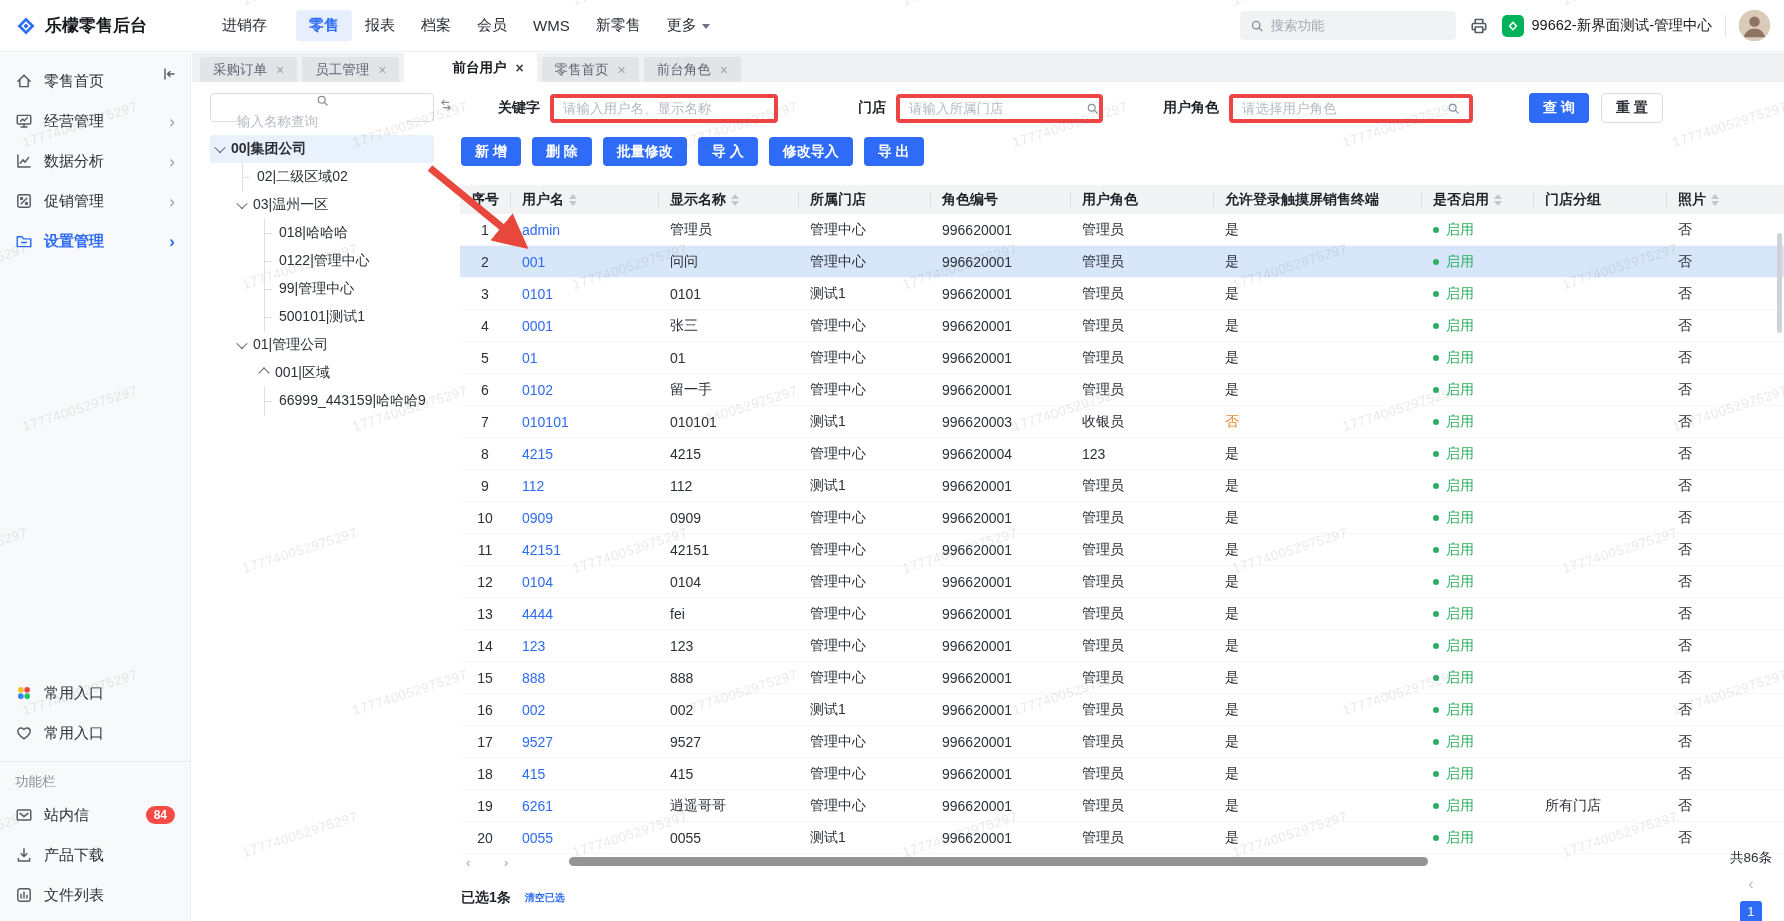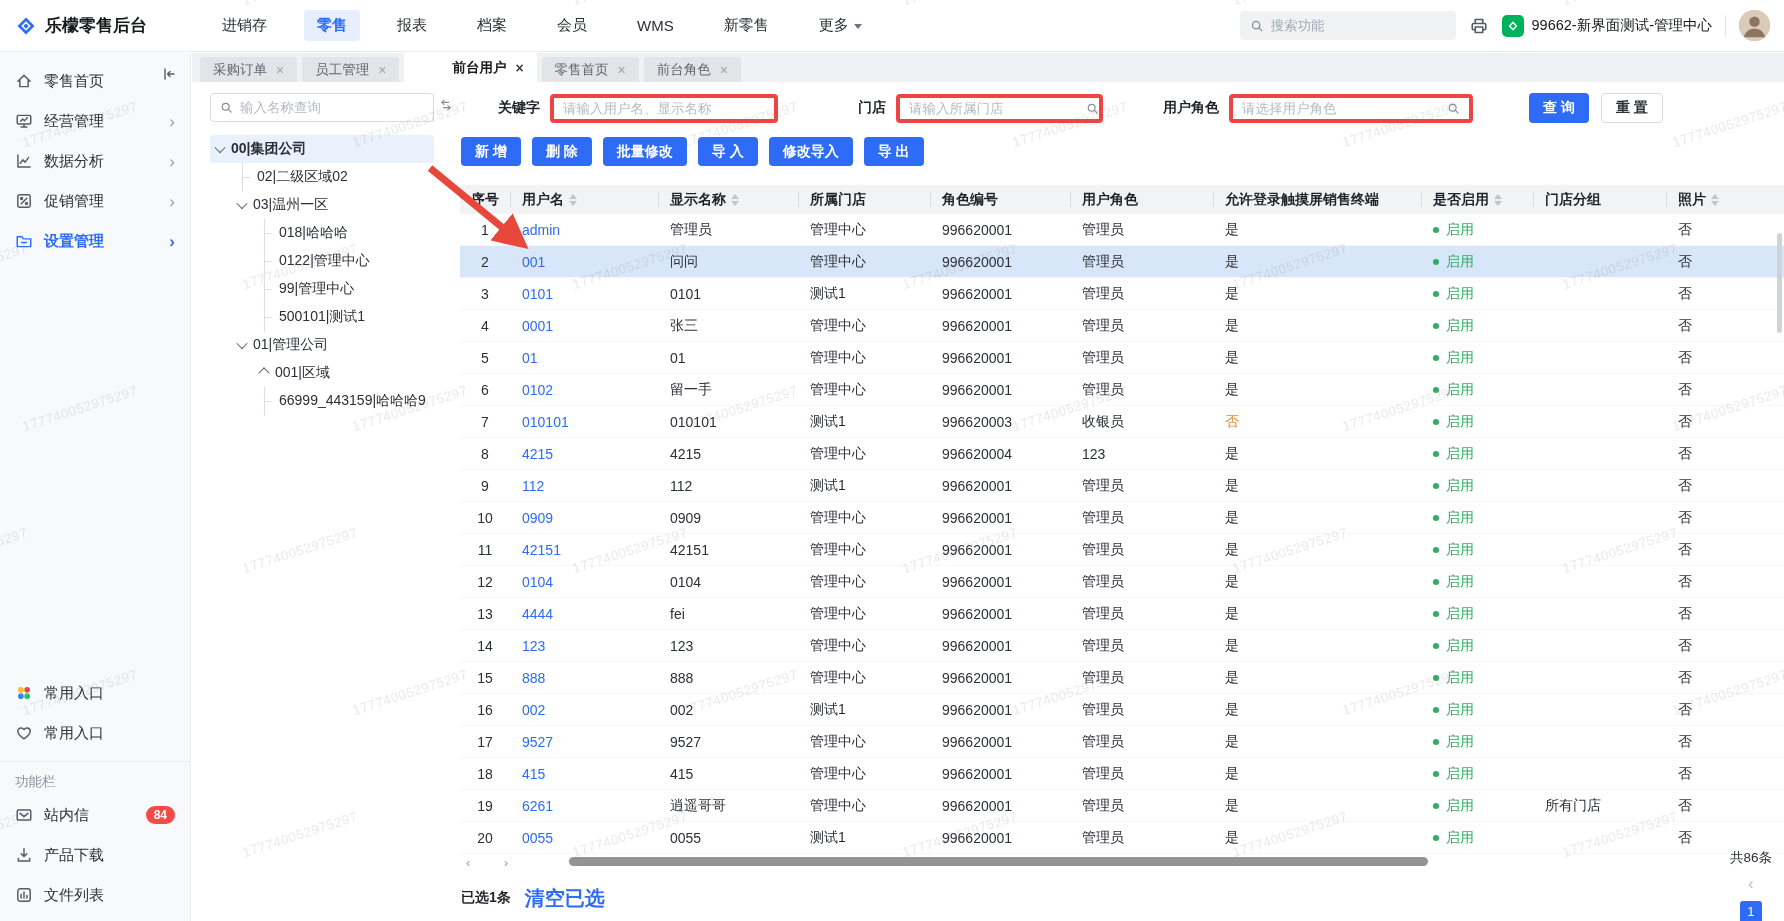--- a/index.html
+++ b/index.html
@@ -7,24 +7,24 @@
   body { position:relative; background:#fff; color:#1f2329;
          font-family:"Liberation Sans","DejaVu Sans",sans-serif; font-size:14px; }
   .ic { display:inline-flex; align-items:center; justify-content:center; }
   .ic svg { display:block; }
 
   
   .top-nav { position:absolute; top:0; left:0; right:0; height:52px; background:#fff;
              border-bottom:1px solid #e9ebee; display:flex; align-items:center; z-index:5; }
   .logo { display:flex; align-items:center; gap:9px; margin-left:16px; width:175px;
           font-size:17px; font-weight:bold; color:#16181c; }
-  .nav-items { display:flex; gap:24px; margin-left:18px;text-align:right; }
+  .nav-items { display:flex; gap:0; margin-left:18px;text-align:right; }
   .nav-item { padding:6px 13px; font-size:15px; border-radius:4px; cursor:pointer; color:#2b2f36;
               display:flex; align-items:center; gap:5px; }
-  .nav-item.active { background:#e7effe; color:#2e6bf6; font-weight:bold; }
+  .nav-item.active { background:#e7effe; color:#2e6bf6; font-weight:bold;margin-left:16px; }
   .caret-down { width:0; height:0; border-left:4px solid transparent; border-right:4px solid transparent;
                 border-top:5px solid #6b7280; margin-top:2px; }
   .nav-right { margin-left:auto; display:flex; align-items:center; gap:13px; margin-right:14px; }
   .nav-search { width:216px; height:29px; background:#f1f2f4; border-radius:4px; display:flex;
                 align-items:center; gap:7px; padding:0 10px; color:#9aa2ad; }
   .nav-search input { border:none; outline:none; background:transparent; font-size:13.5px; width:160px;
                       font-family:inherit; }
   .nav-search input::placeholder { color:#a2a9b3; }
   .account { display:flex; align-items:center; gap:8px; font-size:14.5px; color:#16181c; }
   .gem-badge { width:22px; height:22px; border-radius:5px; background:#00b25a; display:flex;
@@ -57,21 +57,21 @@
   .tab { display:flex; align-items:center; gap:9px; padding:0 13px; font-size:13.5px; color:#5f6672;
          background:#e2e4e8; border-radius:3px 3px 0 0; margin-top:4px; cursor:pointer; white-space:nowrap; }
   .tab .x { color:#9aa2ad; font-size:14px; }
   .tab.active { background:#fff; color:#16181c; font-weight:bold; margin-top:0;padding-left:48px; }
   .tab.active .x { color:#3c4148; }
 
   
   .content { position:absolute; top:82px; left:192px; right:0; bottom:0; background:#fff; }
   .tree-panel { position:absolute; left:18px; top:11px; width:224px; bottom:0; }
   .tree-search { height:29px; border:1px solid #d9dce1; border-radius:4px; display:flex;
-                 align-items:center; gap:7px; padding:0 9px; color:#a6adb6; background:#fff; }
+                 align-items:center; gap:7px; padding:0 9px; color:#a6adb6; background:#fff;flex-direction:column; }
   .tree-search input { border:none; outline:none; width:170px; font-size:13.5px; font-family:inherit; }
   .tree-search input::placeholder { color:#b4bac2; }
   .tree { margin-top:13px; }
   .tree-node { height:28px; display:flex; align-items:center; gap:7px; border-radius:3px;
                cursor:pointer; color:#2b2f36; font-size:14px; white-space:nowrap; }
   .tree-node.selected { background:#e9f1fd;font-weight:bold; }
   .cv { width:8px; height:8px; border-left:1.6px solid #5f6672; border-bottom:1.6px solid #5f6672;
         flex:0 0 auto; }
   .cv.down { transform:rotate(-45deg) translate(1px,-1px); }
   .cv.right { transform:rotate(135deg); }
@@ -121,21 +121,21 @@
   .hscroll { position:absolute; top:763px; left:0; right:8px; height:11px; }
   .hs-arrow { position:absolute; top:-1px; color:#9aa2ad; font-size:13px; }
   .hs-thumb { position:absolute; left:109px; width:859px; height:9px; top:1px;
               background:#949494; border-radius:5px; cursor:pointer; }
   .vscroll { position:absolute; right:2px; top:140px; width:5px; height:100px;
              background:#cfd3d9; border-radius:3px; cursor:pointer; }
 
   .table-footer { position:absolute; top:789px; left:1px; right:12px; height:32px;
                   display:flex; align-items:center; }
   .sel-text { font-size:14px; color:#1f2329; font-weight:bold; }
-  .clear-link { font-size:20px; color:#2e6bf6; margin-left:14px; cursor:pointer; font-weight:bold; }
+  .clear-link { font-size:10px; color:#2e6bf6; margin-left:14px; cursor:pointer; font-weight:bold; }
   .pager { margin-left:auto; display:flex; align-items:center; gap:9px;flex-direction:column; }
   .total { font-size:13.5px; color:#2b2f36; }
   .pg-arrow { color:#b9bec6; font-size:16px; cursor:pointer; line-height:1; }
   .pg-num { width:22px; height:22px; background:#2e6bf6; color:#fff; border-radius:3px;
             display:flex; align-items:center; justify-content:center; font-size:13px; cursor:pointer; }
 
   .watermark-layer { position:absolute; inset:0; pointer-events:none; z-index:40; overflow:hidden; }
   .wm { position:absolute; color:rgba(120,120,120,.16); font-size:13.5px; letter-spacing:.5px;
         transform:rotate(-18deg); white-space:nowrap; }
   .arrow-overlay { position:absolute; left:420px; top:158px; z-index:50; pointer-events:none; }

